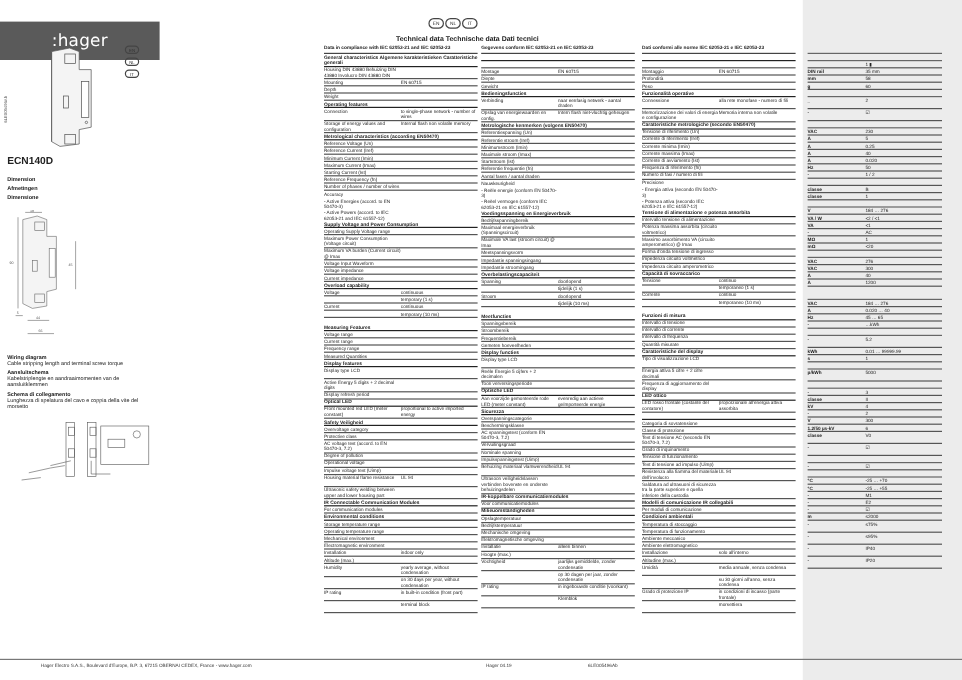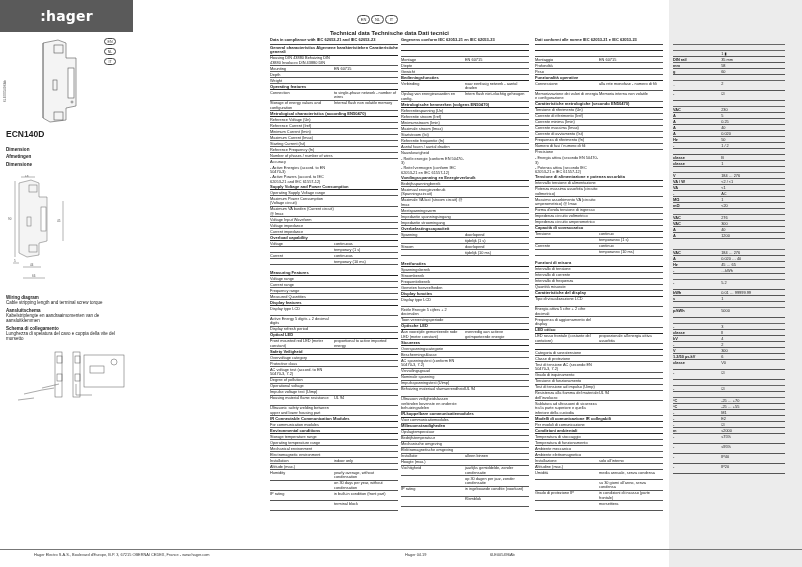--- a/index.html
+++ b/index.html
@@ -1,17 +1,17 @@
 <!DOCTYPE html>
 <html><head>
 <meta charset="utf-8">
 <style>
   * { box-sizing: border-box; margin: 0; padding: 0; }
   body { width: 802px; height: 567px; background: #fff; font-family: "Liberation Sans", sans-serif; color: #222; position: relative; overflow: hidden; }
-  .logo-bar { position: absolute; left: 0; top: 0; width: 133px; height: 32px; background: #5a5a5a; color: #fff; font-family: "DejaVu Sans", sans-serif; font-size: 14px; font-weight: bold; display: flex; align-items: center; justify-content: center; letter-spacing: 0.2px; }
+  .logo-bar { position: absolute; left: 0; top: 18px; width: 133px; height: 32px; background: #5a5a5a; color: #fff; font-family: "DejaVu Sans", sans-serif; font-size: 14px; font-weight: normal; display: flex; align-items: center; justify-content: center; letter-spacing: 0.2px; }
   .gray-panel { position: absolute; left: 669px; top: 0; width: 133px; height: 567px; background: #ececec; }
   .lang-badges-left { position: absolute; left: 104px; top: 38px; display: flex; flex-direction: column; gap: 3px; }
   .lang-badge { width: 12px; height: 7px; border: 0.7px solid #444; border-radius: 4px; font-size: 3.6px; display: flex; align-items: center; justify-content: center; color: #333; }
   .doc-code-vert { position: absolute; left: 3px; top: 80px; font-size: 3.5px; writing-mode: vertical-rl; transform: rotate(180deg); color: #555; }
   .product-img { position: absolute; left: 38px; top: 38px; }
   .product-name { position: absolute; left: 6px; top: 129px; font-size: 8.5px; font-weight: bold; }
   .dim-title { position: absolute; left: 6px; top: 146px; font-size: 4.6px; font-weight: bold; line-height: 7.3px; }
   .dim-img { position: absolute; left: 5px; top: 175px; }
   .wire-titles { position: absolute; left: 6px; top: 295px; font-size: 4.5px; line-height: 5px; }
   .wire-titles .b { font-weight: bold; }

